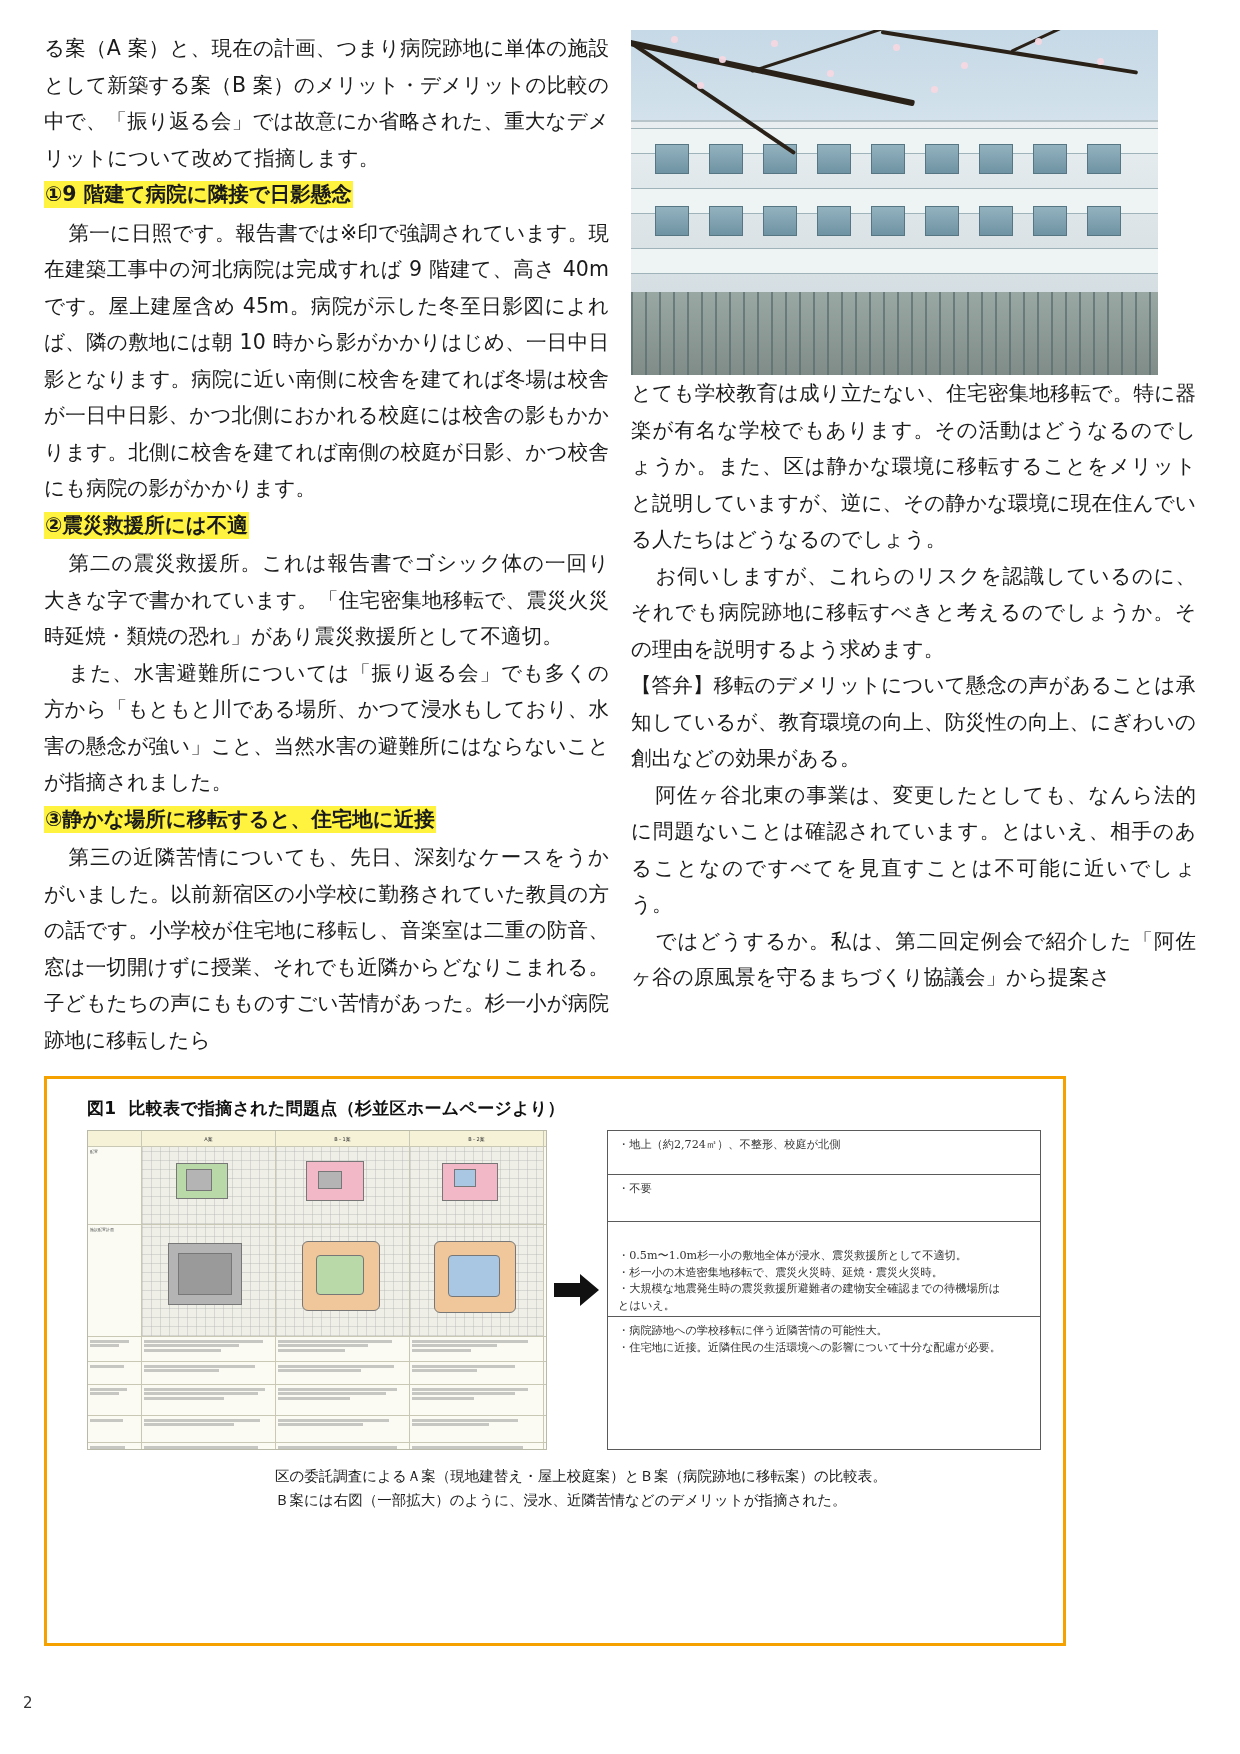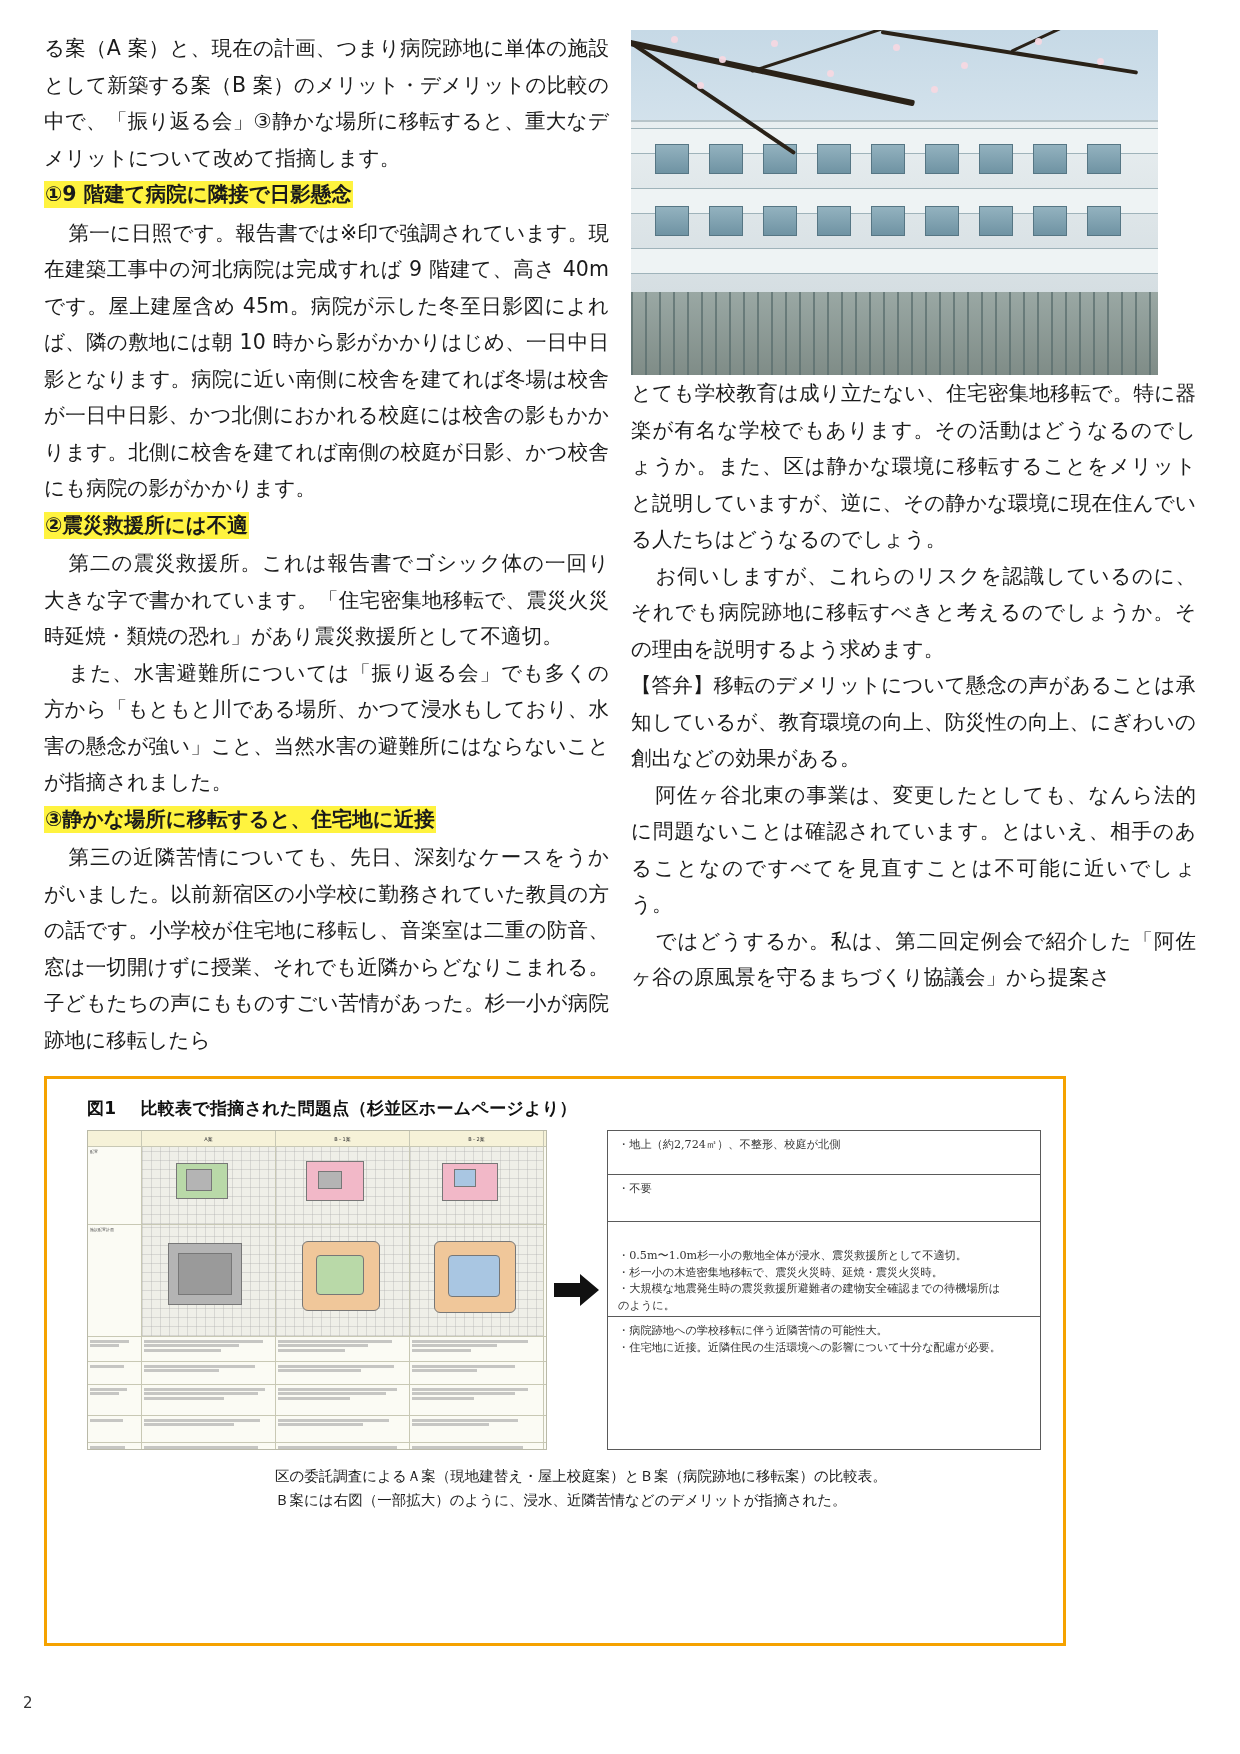--- a/index.html
+++ b/index.html
@@ -108,21 +108,21 @@
     padding: 18px 22px 14px 30px;
     position: relative;
   }
   .fig-title {
     font-size: 17px;
     font-weight: bold;
     color: #111;
     margin: 0 0 10px 10px;
     letter-spacing: 0.3px;
   }
-  .fig-title .num { margin-right: 24px; }
+  .fig-title .num { margin-right: 12px; }
 
   .fig-body {
     display: flex;
     align-items: center;
     gap: 0;
     margin-left: 10px;
   }
 
   
   .thumb {
@@ -292,21 +292,21 @@
 </style>
 </head>
 <body>
 
 <div class="page">
 
   <div class="cols">
 
     <div class="col">
 
-      <p class="para">る案（A 案）と、現在の計画、つまり病院跡地に単体の施設として新築する案（B 案）のメリット・デメリットの比較の中で、「振り返る会」③静かな場所に移転すると、重大なデメリットについて改めて指摘します。</p>
+      <p class="para">る案（A 案）と、現在の計画、つまり病院跡地に単体の施設として新築する案（B 案）のメリット・デメリットの比較の中で、「振り返る会」では故意にか省略された、重大なデメリットについて改めて指摘します。</p>
 
       <div class="hl-line">
         <span class="hl">①9 階建て病院に隣接で日影懸念</span>
       </div>
 
       <p class="para indent">第一に日照です。報告書では※印で強調されています。現在建築工事中の河北病院は完成すれば 9 階建て、高さ 40m です。屋上建屋含め 45m。病院が示した冬至日影図によれば、隣の敷地には朝 10 時から影がかかりはじめ、一日中日影となります。病院に近い南側に校舎を建てれば冬場は校舎が一日中日影、かつ北側におかれる校庭には校舎の影もかかります。北側に校舎を建てれば南側の校庭が日影、かつ校舎にも病院の影がかかります。</p>
 
       <div class="hl-line">
         <span class="hl">②震災救援所には不適</span>
       </div>
@@ -534,21 +534,21 @@
           <div class="cell cell-a">
             <div class="li">・地上（約2,724㎡）、不整形、校庭が北側</div>
           </div>
           <div class="cell cell-b">
             <div class="li">・不要</div>
           </div>
           <div class="cell cell-d">
             <div class="li">・0.5m〜1.0m杉一小の敷地全体が浸水、震災救援所として不適切。</div>
             <div class="li">・杉一小の木造密集地移転で、震災火災時、延焼・震災火災時。</div>
             <div class="li">・大規模な地震発生時の震災救援所避難者の建物安全確認までの待機場所は</div>
-            <div class="li cont">のように。</div>
+            <div class="li cont">とはいえ。</div>
           </div>
           <div class="cell cell-e">
             <div class="li">・病院跡地への学校移転に伴う近隣苦情の可能性大。</div>
             <div class="li">・住宅地に近接。近隣住民の生活環境への影響について十分な配慮が必要。</div>
           </div>
         </div>
       </div>
 
       <div class="fig-cap">
         <div>区の委託調査によるＡ案（現地建替え・屋上校庭案）とＢ案（病院跡地に移転案）の比較表。</div>

